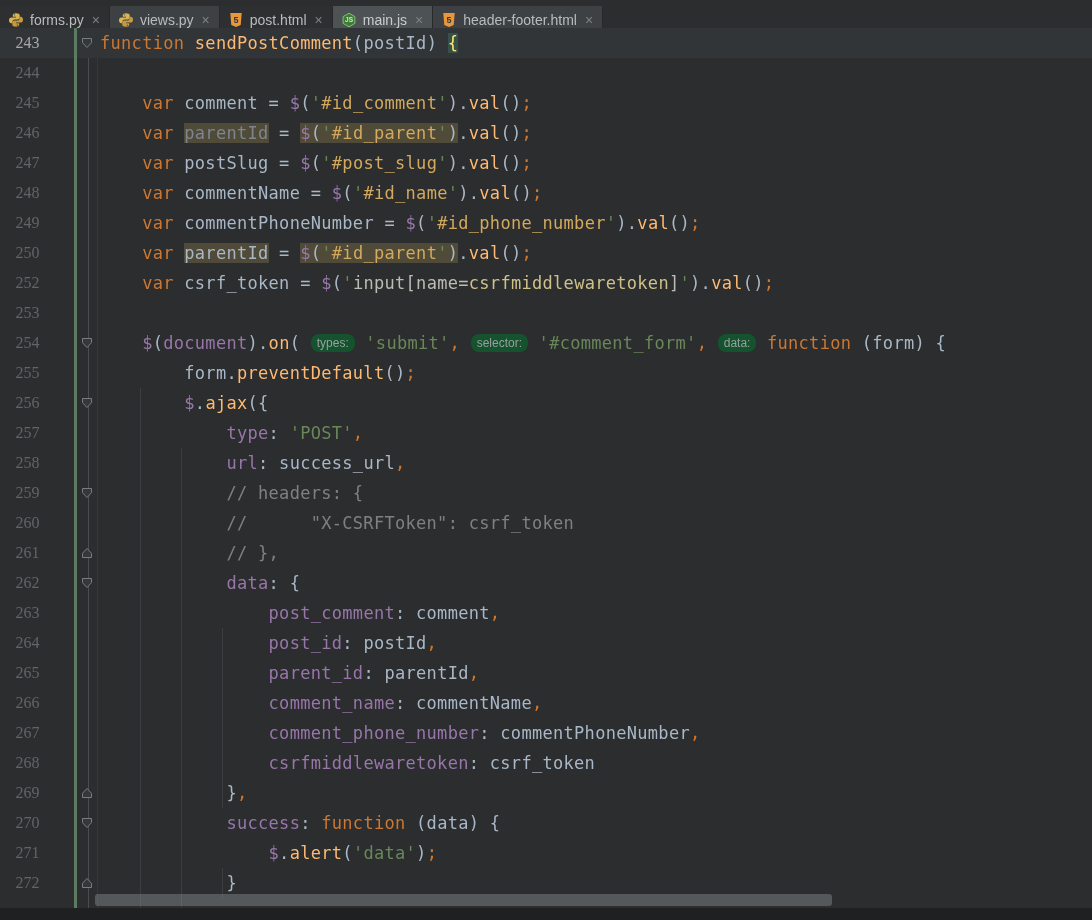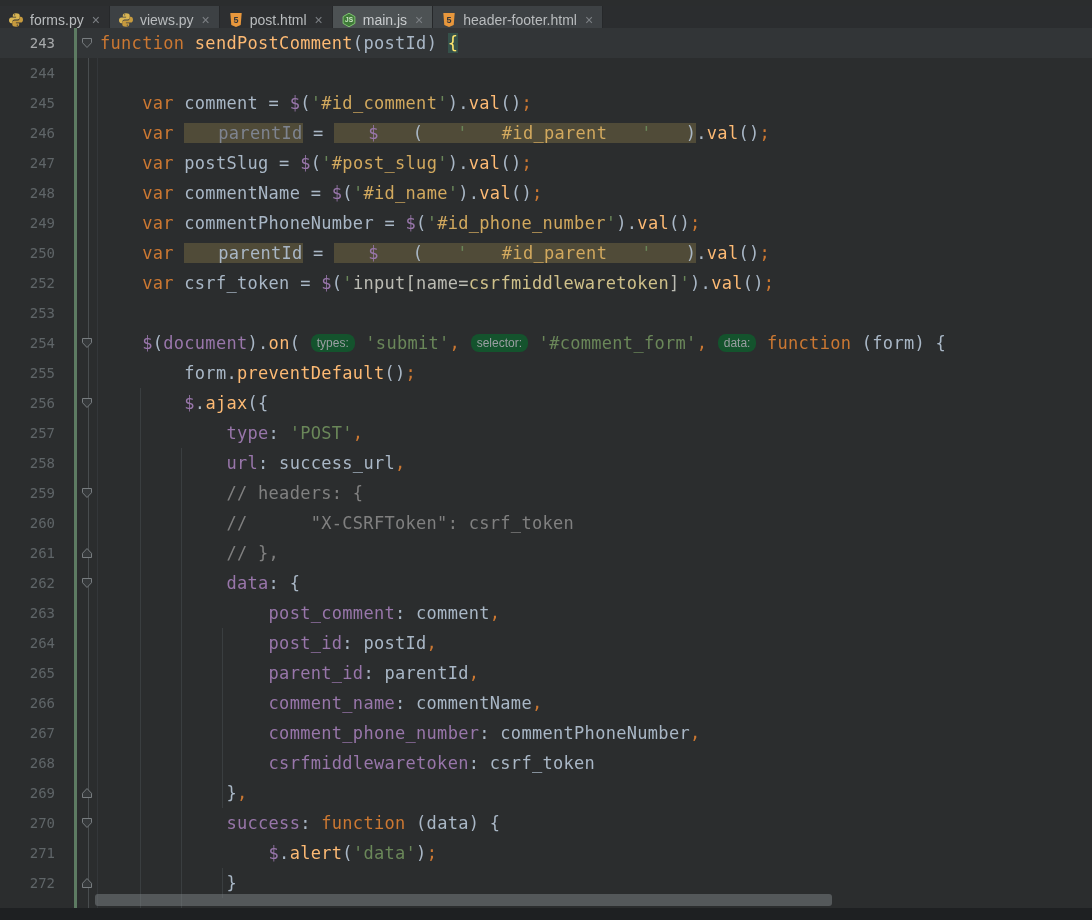--- a/index.html
+++ b/index.html
@@ -13,41 +13,41 @@
   .tab.shade-dark{background:#2d2f31;}
   .tab.shade-mid{background:#3d4144;}
   .tab.shade-active{background:#4d5254;color:#c9ccce;}
   .tab .ticon{width:16px;height:16px;margin-right:6px;display:inline-flex;}
   .tab .tclose{margin-left:8px;color:#7d8185;font-size:14px;line-height:14px;}
   
   #editor{position:absolute;left:0;top:28px;width:1092px;height:892px;background:#2b2d2e;}
   .row{display:flex;height:30px;line-height:30px;white-space:pre;font-size:17px;letter-spacing:.3px;
        position:relative;z-index:2;}
   .row.caret{background:#323537;}
-  .lnum{flex:0 0 55px;text-align:right;color:#5f6568;font-size:14px;letter-spacing:0;
-        -webkit-user-select:none;user-select:none;}
+  .lnum{flex:0 0 55px;text-align:center;color:#5f6568;font-size:16px;letter-spacing:0;
+        -webkit-user-select:none;user-select:none;font-family:Liberation Serif, serif;}
   .row.caret .lnum{color:#a7a9ab;}
   .foldc{flex:0 0 42px;position:relative;}
   .foldc svg{position:absolute;left:26px;top:9px;}
   .code{flex:1 1 auto;padding-left:3px;color:#a9b7c6;}
   
   .tok{color:#a9b7c6;}
   .keyword{color:#cc7832;}
   .func{color:#fdba74;}
   .string{color:#6a8759;}
   .string-id{color:#d2a95e;}
   .dollar{color:#9876aa;}
   .document{color:#9876aa;}
   .prop{color:#9876aa;}
   .end{color:#cc7832;}
   .comment{color:#808080;}
   .dim{color:#7e8490;}
   .sel-attr{color:#bcbcb4;}
   .sel-val{color:#cfc08a;}
-  .hl{background:#504b38;padding-left:34px;}
+  .hl{background:#504b38;}
   .brace-match{background:#35514a;color:#ffe76e;}
   .sq{text-decoration-style:wavy;text-decoration-color:#8e8a45;
       text-decoration-thickness:1px;text-underline-offset:3px;margin-top:16px;}
   .hint{display:inline-block;font-family:"Liberation Sans",sans-serif;font-size:12px;
         letter-spacing:0;line-height:16px;background:#14532d;color:#9a9ea2;border-radius:8px;
         padding:1px 6px;transform:translateY(-2px);}
   
   .ovl{position:absolute;z-index:3;}
   #vcs-stripe{left:74px;top:0;width:3px;height:892px;background:#5d7b62;}
   #gutter-border{left:97px;top:0;width:1px;height:892px;background:#34373a;z-index:1;}

